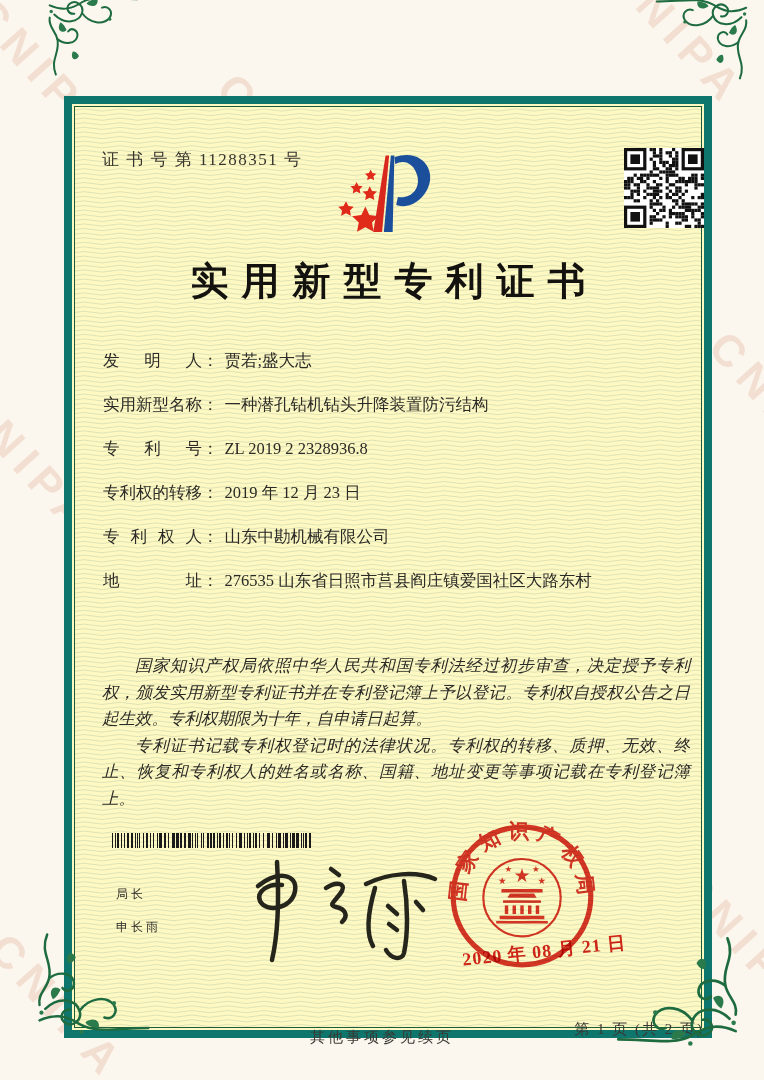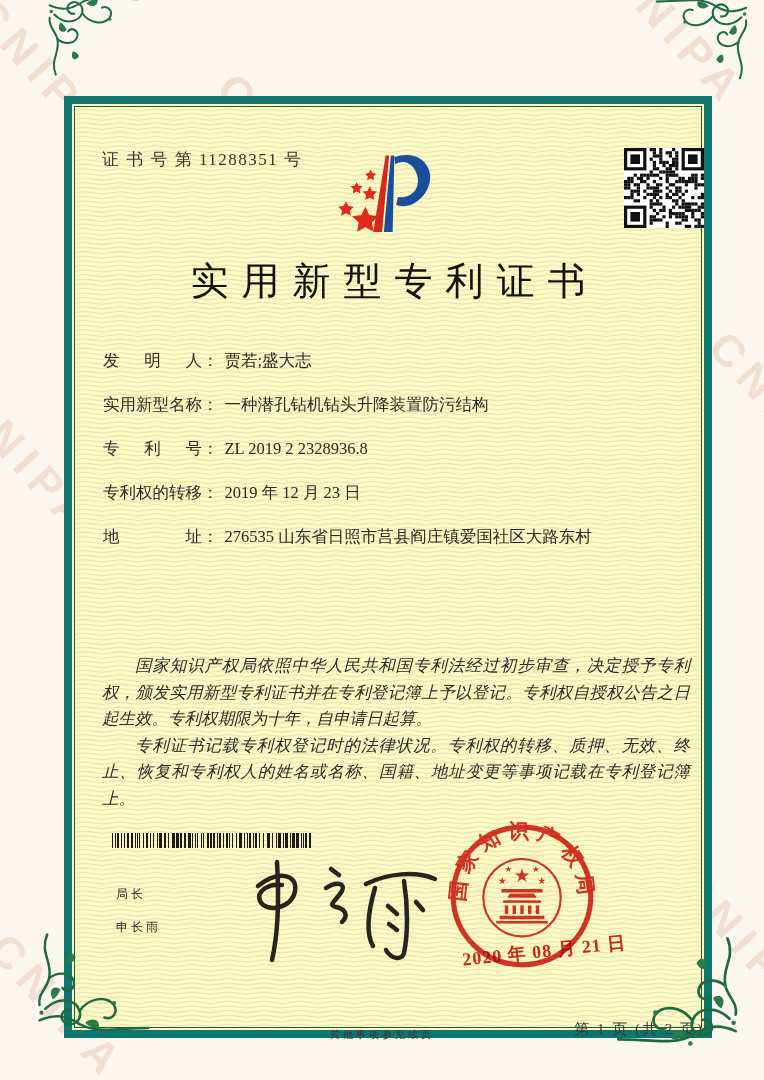--- a/index.html
+++ b/index.html
@@ -31,21 +31,21 @@
   }
   .guilloche{position:absolute;left:0;top:0;width:100%;height:100%;}
   .cert-no{
     position:absolute;left:30px;top:44px;
     font-size:17px;color:#38352e;letter-spacing:1.5px;z-index:3;
   }
   .logo{position:absolute;left:252px;top:42px;z-index:3;}
   .qr{position:absolute;left:552px;top:44px;z-index:3;}
   .title{
     position:absolute;left:0;top:152px;width:100%;
-    text-align:center;font-size:38px;font-weight:normal;color:#14120f;
+    text-align:center;font-size:38px;font-weight:bold;color:#14120f;
     letter-spacing:13px;text-indent:13px;z-index:3;
   }
   .fields{position:absolute;left:31px;top:246px;width:580px;z-index:3;}
   .frow{height:17px;margin-bottom:27px;font-size:16.5px;color:#2b2a26;white-space:nowrap;}
   .flabel{display:inline-block;width:99px;text-align:justify;text-align-last:justify;vertical-align:top;}
   .fcolon{display:inline-block;margin-right:6px;}
   .grant-row{display:flex;}
   .grant-pair{white-space:nowrap;}
   .grant-pair.second{margin-left:10px;}
   .paras{
@@ -62,21 +62,21 @@
     position:absolute;left:390px;top:835px;z-index:6;
     font-size:18px;font-weight:bold;color:#d3281f;letter-spacing:1px;
     transform:rotate(-6deg);white-space:nowrap;mix-blend-mode:multiply;
   }
   .page-info{
     position:absolute;left:0;top:916px;width:100%;text-align:right;
     font-size:15px;color:#3a3832;letter-spacing:2px;z-index:3;
   }
   .footer-note{
     position:absolute;left:0;top:1028px;width:100%;text-align:center;
-    font-size:10px;color:#3a3832;letter-spacing:3px;z-index:3;
+    font-size:15px;color:#3a3832;letter-spacing:3px;z-index:3;
   }
   .orn{position:absolute;z-index:6;pointer-events:none;}
   .orn.bl{left:30px;top:928px;}
   .orn.br{left:612px;top:932px;transform:scaleX(-1);}
   .orn.tl{left:42px;top:-14px;transform:scaleY(-1);}
   .orn.tr{left:652px;top:-12px;transform:scale(-1,-1);}
 </style>
 </head>
 <body>
 
@@ -548,20 +548,23 @@
       <div class="frow">
         <span class="flabel">实用新型名称</span><span class="fcolon">：</span><span class="fvalue">一种潜孔钻机钻头升降装置防污结构</span>
       </div>
       <div class="frow">
         <span class="flabel">专利号</span><span class="fcolon">：</span><span class="fvalue">ZL 2019 2 2328936.8</span>
       </div>
       <div class="frow">
         <span class="flabel">专利权的转移</span><span class="fcolon">：</span><span class="fvalue">2019 年 12 月 23 日</span>
       </div>
       <div class="frow">
+        <span class="flabel">专利权人</span><span class="fcolon">：</span><span class="fvalue">山东中勘机械有限公司</span>
+      </div>
+      <div class="frow">
         <span class="flabel">地址</span><span class="fcolon">：</span><span class="fvalue">276535 山东省日照市莒县阎庄镇爱国社区大路东村</span>
       </div>
     </div>
 
     <div class="paras">
       <p>国家知识产权局依照中华人民共和国专利法经过初步审查，决定授予专利权，颁发实用新型专利证书并在专利登记簿上予以登记。专利权自授权公告之日起生效。专利权期限为十年，自申请日起算。</p>
       <p>专利证书记载专利权登记时的法律状况。专利权的转移、质押、无效、终止、恢复和专利权人的姓名或名称、国籍、地址变更等事项记载在专利登记簿上。</p>
     </div>
 
     <svg class="barcode" width="200" height="15" viewBox="0 0 200 15">

